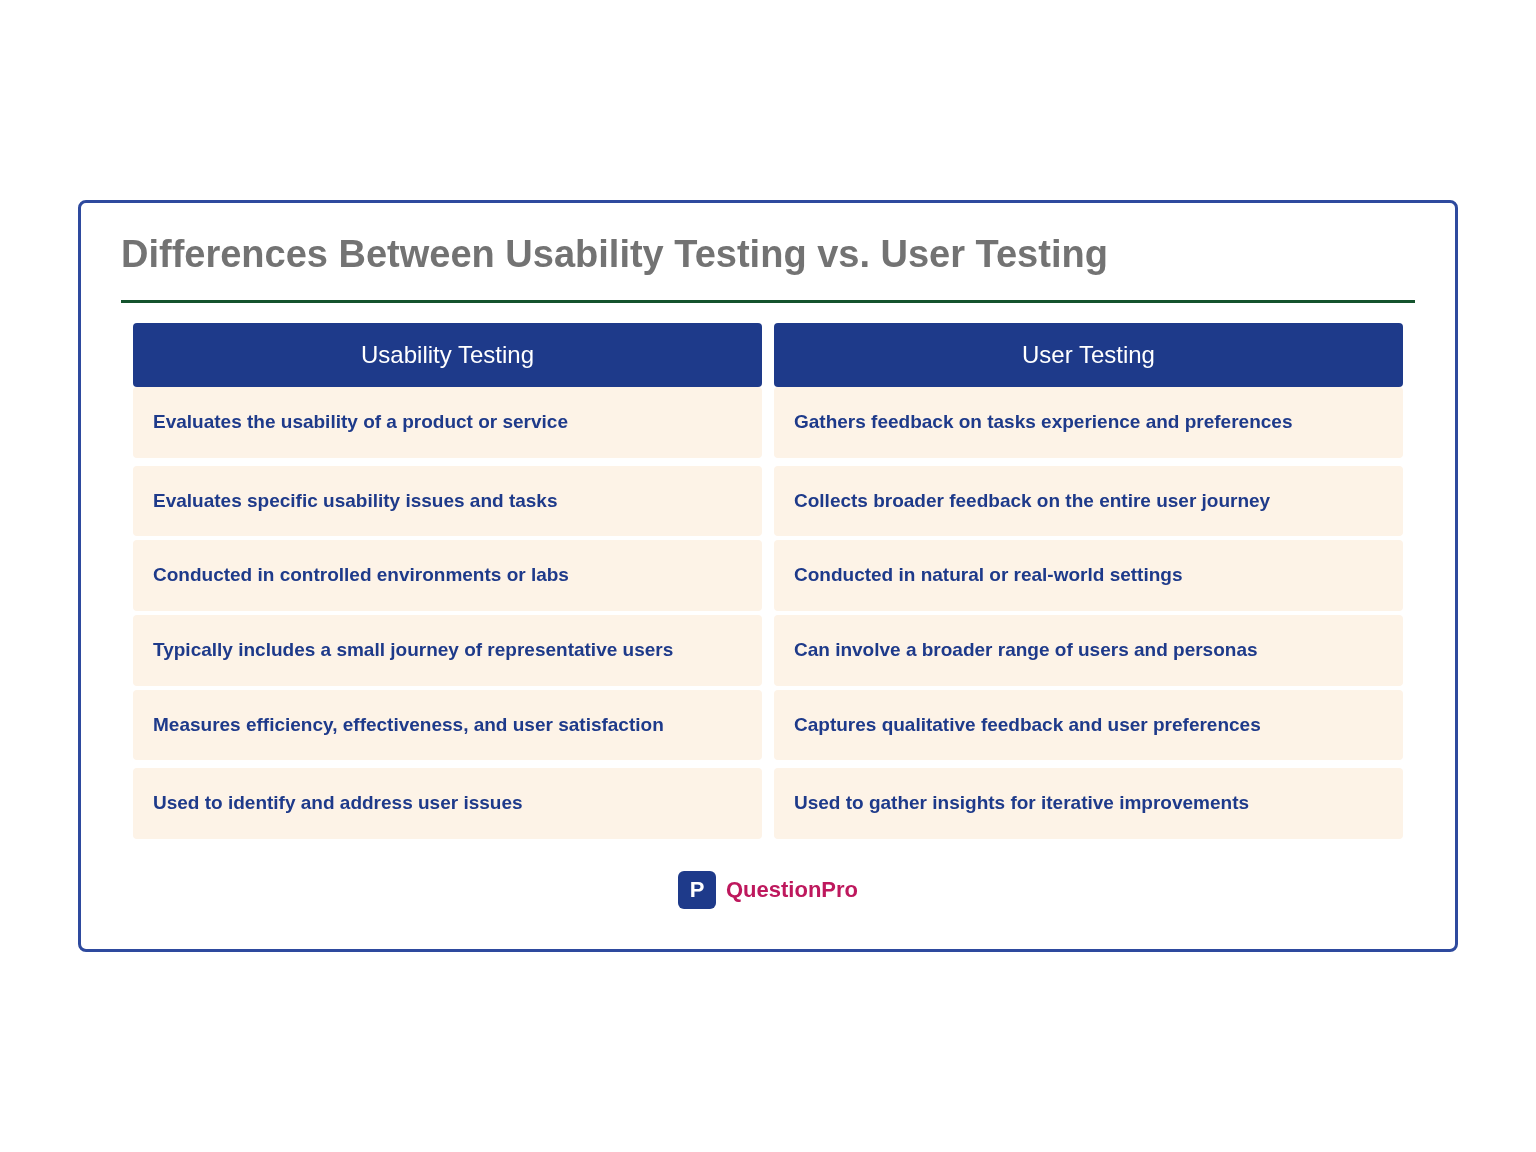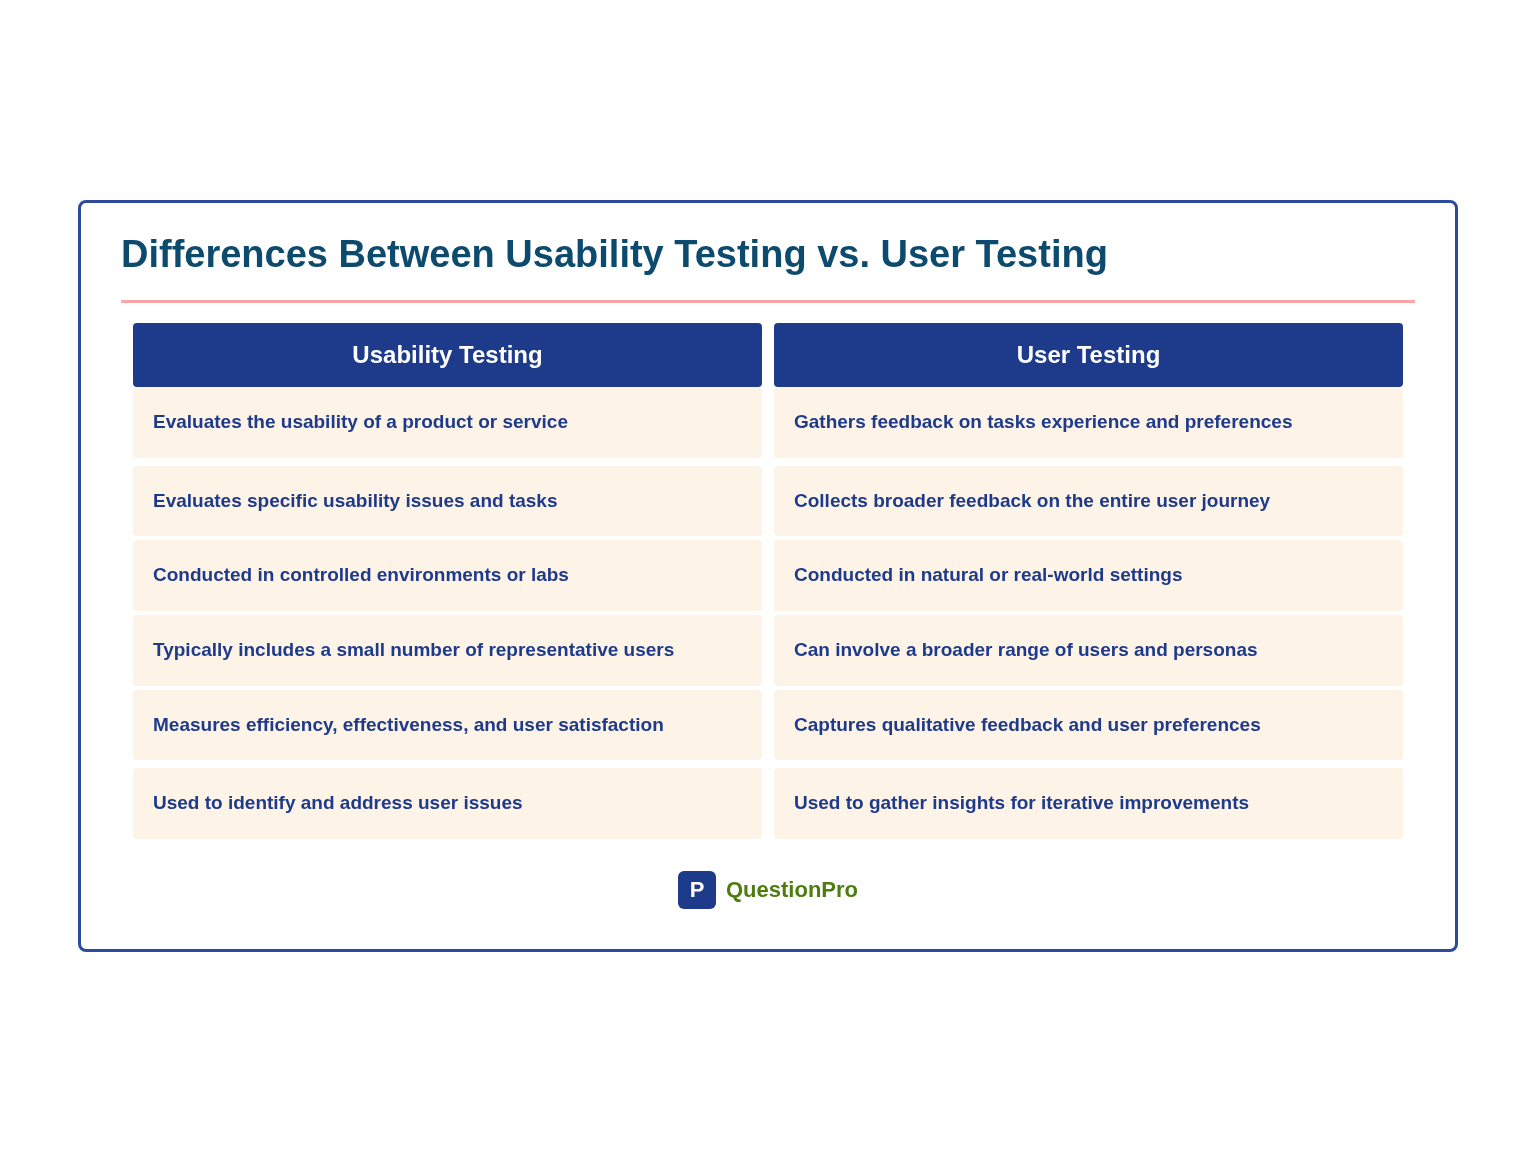--- a/index.html
+++ b/index.html
@@ -23,38 +23,38 @@
       border: 3px solid #2e4a9e;
       border-radius: 8px;
       width: 1380px;
       max-width: 100%;
       padding: 30px 40px 40px 40px;
     }
 
     .main-title {
       font-size: 38px;
       font-weight: 900;
-      color: #0c4a6e;
+      color: #737373;
       text-align: left;
       padding-bottom: 24px;
-      border-bottom: 3px solid #fca5a5;
+      border-bottom: 3px solid #14532d;
       margin-bottom: 20px;
     }
 
     .comparison-table {
       width: 100%;
       border-collapse: separate;
       border-spacing: 12px 0;
     }
 
     .col-header {
       background: #1e3a8a;
       color: #ffffff;
       font-size: 24px;
-      font-weight: 700;
+      font-weight: 400;
       text-align: center;
       padding: 18px 18px;
       border-radius: 4px;
       width: 50%;
     }
 
     .row-cell {
       background: #fdf3e7;
       color: #1e3a8a;
       font-size: 19px;
@@ -87,21 +87,21 @@
       width: 38px;
       height: 38px;
       display: flex;
       align-items: center;
       justify-content: center;
       border-radius: 6px;
     }
 
     .logo-text {
       font-size: 22px;
-      color: #4d7c0f;
+      color: #be185d;
     }
 
     .logo-text span {
       font-weight: 900;
     }
   </style>
 </head>
 <body>
 
 <div class="card">
@@ -133,21 +133,21 @@
           <td colspan="2"></td>
         </tr>
         <tr>
           <td class="row-cell">Conducted in controlled environments or labs</td>
           <td class="row-cell">Conducted in natural or real-world settings</td>
         </tr>
         <tr class="spacer-row">
           <td colspan="2"></td>
         </tr>
         <tr>
-          <td class="row-cell">Typically includes a small number of representative users</td>
+          <td class="row-cell">Typically includes a small journey of representative users</td>
           <td class="row-cell">Can involve a broader range of users and personas</td>
         </tr>
         <tr class="spacer-row">
           <td colspan="2"></td>
         </tr>
         <tr>
           <td class="row-cell">Measures efficiency, effectiveness, and user satisfaction</td>
           <td class="row-cell">Captures qualitative feedback and user preferences</td>
         </tr>
         <tr class="spacer-row">

